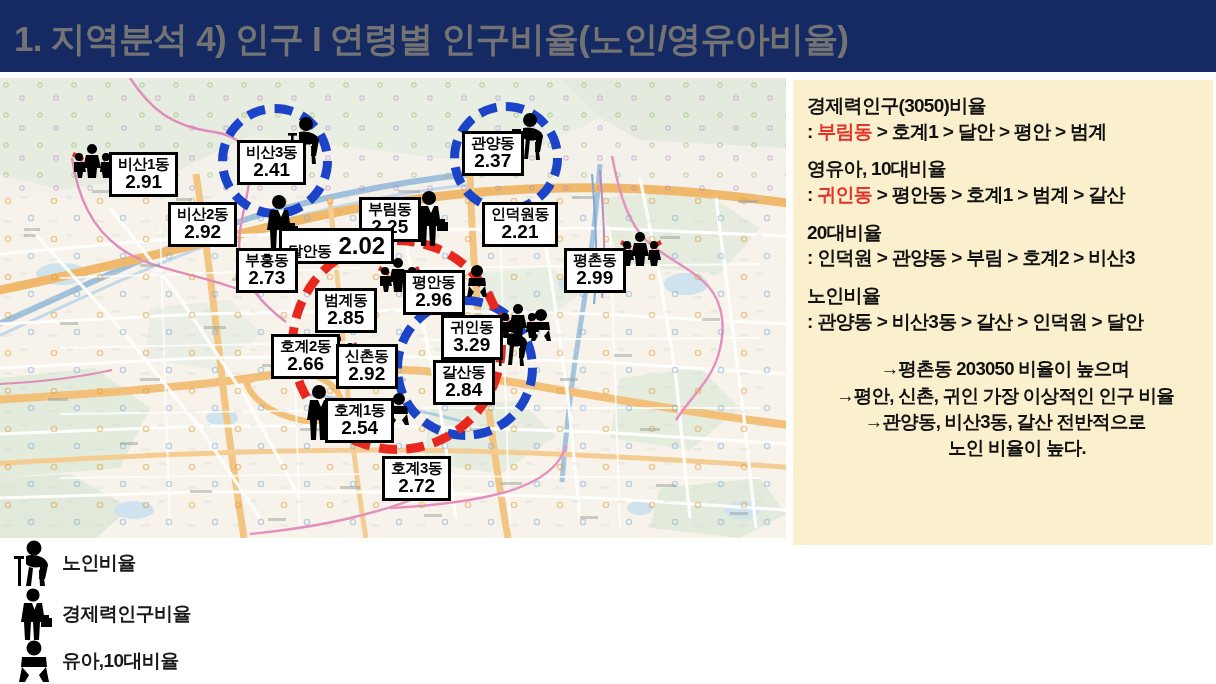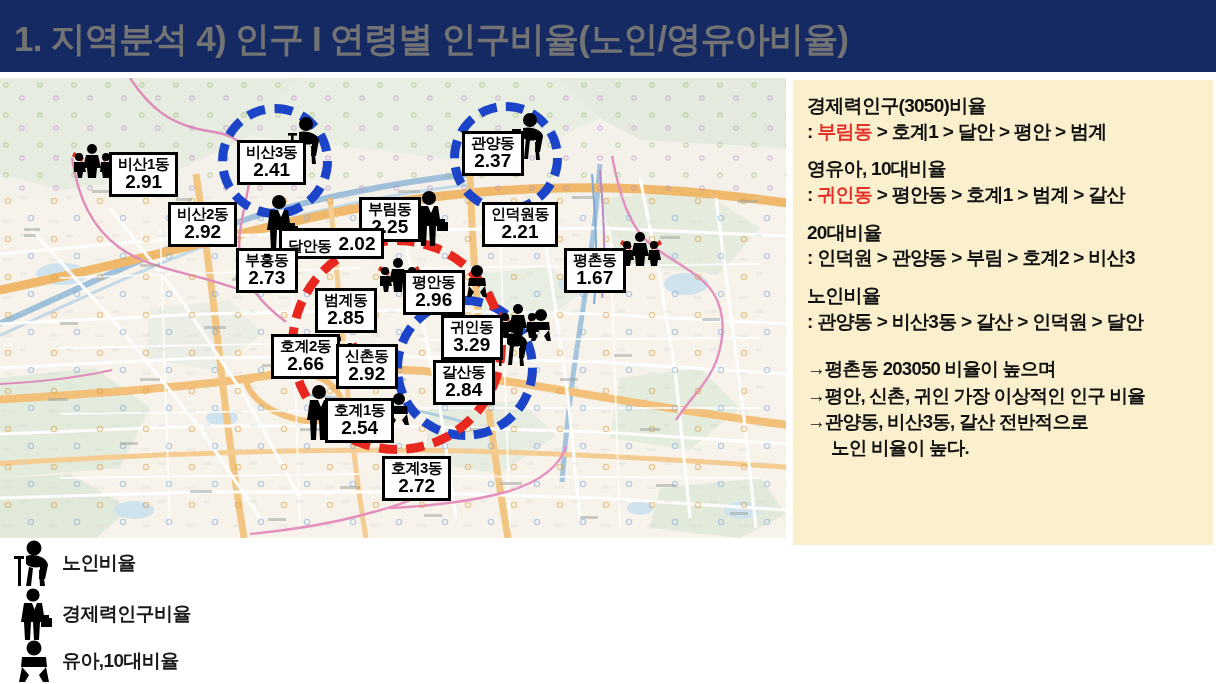--- a/index.html
+++ b/index.html
@@ -75,21 +75,21 @@
     display: block;
     font-size: 19px;
     font-weight: bold;
     color: #000;
     margin-top: 1px;
   }
   
   .dong.inline { padding: 3px 6px; }
   .dong.inline .row { display: flex; align-items: flex-end; gap: 7px; }
   .dong.inline .nm { font-size: 15px; }
-  .dong.inline .vl { font-size: 19px; margin-top: 0; }
+  .dong.inline .vl { font-size: 24px; margin-top: 0; }
 
   
   .picto { position: absolute; pointer-events: none; }
   .picto svg { display: block; }
 
   
   .side-panel {
     position: absolute;
     left: 793px; top: 80px;
     width: 420px; height: 465px;
@@ -106,20 +106,21 @@
     font-size: 19px; font-weight: bold; color: #111;
     letter-spacing: -0.7px; line-height: 1.35;
     white-space: nowrap;
   }
   .blk .rk .hi { color: #e4322b; }
   .concl { margin-top: 22px; }
   .concl .ln {
     font-size: 18.5px; font-weight: bold; color: #111;
     letter-spacing: -0.7px; line-height: 1.42;
     white-space: nowrap;
+    text-align: center;
   }
   .concl .ln.indent { padding-left: 24px; }
 
   
   .legend { position: absolute; left: 0; top: 540px; width: 760px; }
   .lg-row { position: absolute; display: flex; align-items: center; }
   .lg-ico { width: 56px; display: flex; justify-content: center; }
   .lg-ico svg { display: block; }
   .lg-txt {
     font-size: 19px; font-weight: bold; color: #1a1a1a;
@@ -515,21 +516,21 @@
           <span class="nm">달안동</span>
           <span class="vl">2.02</span>
         </span>
       </div>
       <div class="dong" style="left:236px;top:170px;">
         <span class="nm">부흥동</span>
         <span class="vl">2.73</span>
       </div>
       <div class="dong" style="left:564px;top:170px;">
         <span class="nm">평촌동</span>
-        <span class="vl">1.67</span>
+        <span class="vl">2.99</span>
       </div>
       <div class="dong" style="left:403px;top:192px;">
         <span class="nm">평안동</span>
         <span class="vl">2.96</span>
       </div>
       <div class="dong" style="left:315px;top:210px;">
         <span class="nm">범계동</span>
         <span class="vl">2.85</span>
       </div>
       <div class="dong" style="left:441px;top:237px;">

